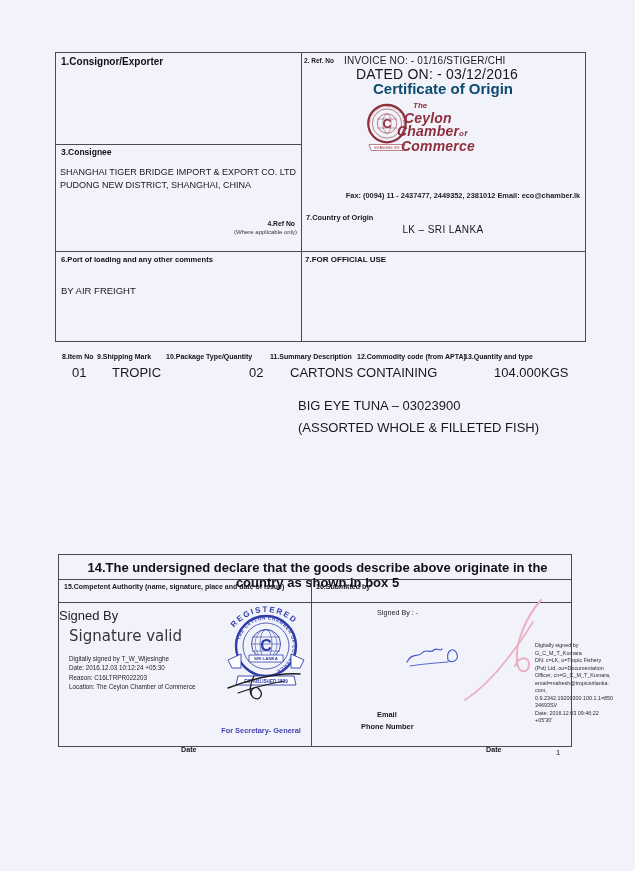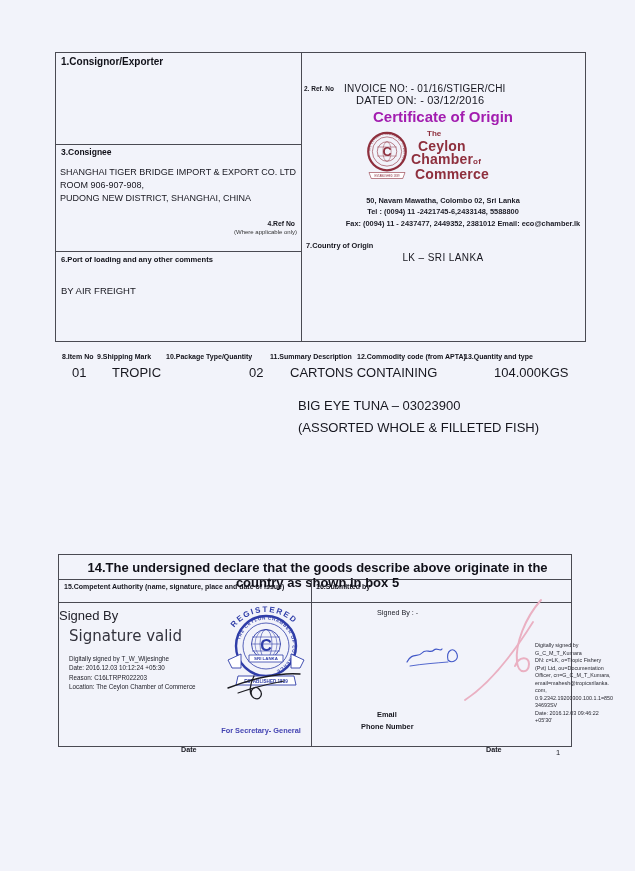--- a/index.html
+++ b/index.html
@@ -23,27 +23,27 @@
   .box1{position:absolute;left:0;top:0;width:100%;height:91px;border-bottom:1px solid var(--line);}
   .box1 .lbl{position:absolute;left:5px;top:3px;font-size:10px;}
   .box3{position:absolute;left:0;top:91px;width:100%;height:107px;}
   .box3 .lbl{position:absolute;left:5px;top:3px;font-size:8.5px;}
   .consignee-lines{position:absolute;left:4px;top:22px;width:240px;font-size:9px;line-height:13.2px;}
   .refno-lbl{position:absolute;right:6px;top:76px;font-size:6.8px;font-weight:bold;}
   .refno-note{position:absolute;right:4px;top:85px;font-size:6px;color:#333;}
   .box6{position:absolute;left:0;top:198px;width:100%;height:90px;border-top:1px solid var(--line);}
   .box6 .lbl{position:absolute;left:5px;top:3px;font-size:7.6px;}
   .box6 .typed{position:absolute;left:5px;top:33px;}
-  .col-right{position:absolute;left:245px;top:0;width:284px;height:288px;margin-top:28px;}
+  .col-right{position:absolute;left:245px;top:0;width:284px;height:288px;}
   .box2-lbl{position:absolute;left:3px;top:4px;font-size:6.5px;font-weight:bold;}
   .inv1{position:absolute;left:43px;top:2px;font-size:10px;letter-spacing:.2px;}
-  .inv2{position:absolute;left:55px;top:13px;font-size:11px;letter-spacing:.2px;}
-  .cert-title{position:absolute;left:0;top:27px;width:100%;text-align:center;font-size:15px;font-weight:bold;color:#a21caf;}
+  .inv2{position:absolute;left:55px;top:13px;font-size:14px;letter-spacing:.2px;}
+  .cert-title{position:absolute;left:0;top:27px;width:100%;text-align:center;font-size:15px;font-weight:bold;color:#0c4a6e;}
   .logo-row{position:absolute;left:62px;top:46px;width:200px;height:66px;}
-  .logo-text{position:absolute;left:48px;top:0;color:var(--logo-maroon);font-weight:bold;line-height:13px;}
+  .logo-text{position:absolute;left:34px;top:0;color:var(--logo-maroon);font-weight:bold;line-height:13px;font-style:italic;}
   .logo-the{font-size:8px;margin-left:16px;}
   .logo-l1{font-size:14px;margin-left:7px;letter-spacing:.2px;}
   .logo-l2{font-size:14px;letter-spacing:.2px;}
   .logo-of{font-size:8px;}
   .logo-l3{font-size:14px;margin-left:4px;letter-spacing:.2px;}
   .chm{position:absolute;width:100%;text-align:center;font-size:7.4px;font-weight:bold;color:#1c1c26;}
   .chm1{top:115px;} .chm2{top:126px;} .chm3{top:138px;padding-left:20px;}
   .box5-lbl{position:absolute;left:5px;top:160px;font-size:7.4px;font-weight:bold;}
   .coo{position:absolute;left:0;top:171px;width:100%;text-align:center;font-size:10px;letter-spacing:.4px;}
   .box7{position:absolute;left:0;top:198px;width:100%;height:90px;border-top:1px solid var(--line);}
@@ -82,21 +82,20 @@
 
     <div class="col-left">
       <div class="box1">
         <span class="lbl">1.Consignor/Exporter</span>
       </div>
 
       <div class="box3">
         <span class="lbl">3.Consignee</span>
         <div class="consignee-lines">
           <div>SHANGHAI TIGER BRIDGE IMPORT &amp; EXPORT CO. LTD</div>
-          <div>ROOM 906-907-908,</div>
           <div>PUDONG NEW DISTRICT, SHANGHAI, CHINA</div>
         </div>
         <span class="refno-lbl">4.Ref No</span>
         <span class="refno-note">(Where applicable only)</span>
       </div>
 
       <div class="box6">
         <span class="lbl">6.Port of loading and any other comments</span>
         <span class="typed">BY AIR FREIGHT</span>
       </div>
@@ -129,27 +128,28 @@
           <text x="32" y="65.5" text-anchor="middle" font-size="3.6" fill="var(--logo-maroon)">ESTABLISHED 1839</text>
         </svg>
         <div class="logo-text">
           <div class="logo-the">The</div>
           <div class="logo-l1">Ceylon</div>
           <div class="logo-l2"><span>Chamber</span><span class="logo-of">of</span></div>
           <div class="logo-l3">Commerce</div>
         </div>
       </div>
 
-      <div class="chm chm1">50, Navam Mawatha, Colombo 02, Sri Lanka</div>
-      <div class="chm chm2">Tel : (0094) 11 -2421745-6,2433148, 5588800</div>
       <div class="chm chm3">Fax: (0094) 11 - 2437477, 2449352, 2381012 Email: eco@chamber.lk</div>
 
       <span class="box5-lbl">7.Country of Origin</span>
       <div class="coo">LK – SRI LANKA</div>
 
+      <div class="box7">
+        <span class="lbl">7.FOR OFFICIAL USE</span>
+      </div>
     </div>
   </div>
 
   <span class="th" style="left:62px;top:353px">8.Item No</span>
   <span class="th" style="left:97px;top:353px">9.Shipping Mark</span>
   <span class="th" style="left:166px;top:353px">10.Package Type/Quantity</span>
   <span class="th" style="left:270px;top:353px">11.Summary Description</span>
   <span class="th" style="left:357px;top:353px">12.Commodity code (from APTA)</span>
   <span class="th" style="left:464px;top:353px">13.Quantity and type</span>
 

